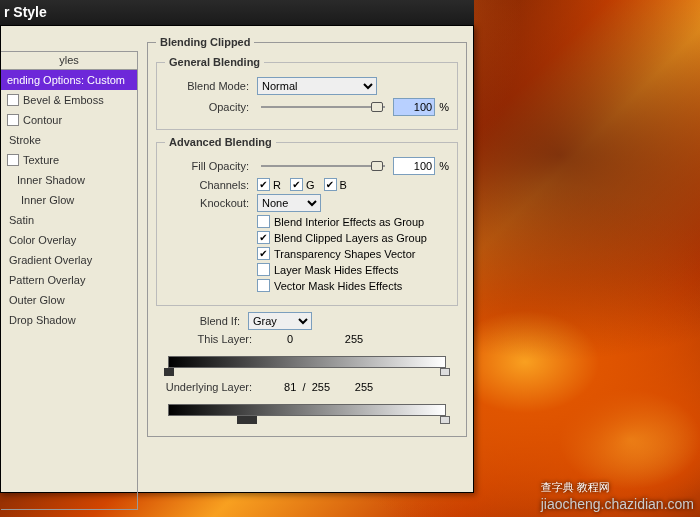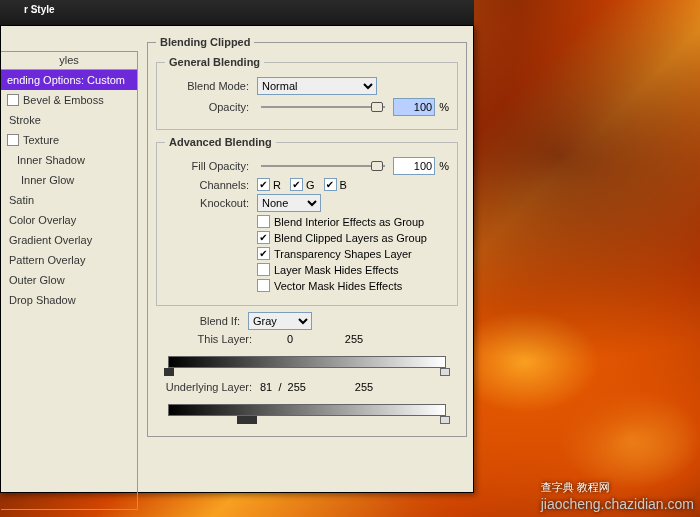--- a/index.html
+++ b/index.html
@@ -1,19 +1,19 @@
 <!DOCTYPE html>
 <html><head>
 <meta charset="utf-8">
 <style>
 *{margin:0;padding:0;box-sizing:border-box;font-family:Tahoma,Arial,sans-serif;font-size:11px}
 body{width:700px;height:517px;overflow:hidden;background:linear-gradient(135deg,#2a0a05 0%,#4a1505 30%,#d14500 50%,#f8a020 60%,#c23800 80%,#3a0e05 100%);position:relative}
 .backdrop{position:absolute;inset:0;background:radial-gradient(ellipse at 80% 30%,rgba(80,10,5,.7) 0%,transparent 40%),radial-gradient(ellipse at 75% 70%,#f9a020 0%,#e05500 10%,transparent 35%),radial-gradient(ellipse at 90% 85%,#fab030 0%,#d04500 8%,transparent 30%),radial-gradient(ellipse at 55% 5%,#e86510 0%,transparent 25%);}
 .dialog{position:absolute;left:0;top:25px;width:474px;height:468px;background:#ece9d8;border:1px solid #000;box-shadow:2px 2px 6px rgba(0,0,0,.4)}
-.titlebar{position:absolute;left:0;top:0;width:474px;height:25px;background:linear-gradient(#2a2a2a,#1a1a1a);color:#fff;font-size:10px;font-weight:bold;padding:4px 24px}
+.titlebar{position:absolute;left:0;top:0;width:474px;height:25px;background:linear-gradient(#2a2a2a,#1a1a1a);color:#fff;font-size:14px;font-weight:bold;padding:4px 4px}
 .styles-panel{position:absolute;left:0;top:25px;width:137px;height:459px;border:1px solid #999;border-left:none}
 .styles-hdr{height:18px;border-bottom:1px solid #999;text-align:center;padding-top:2px;color:#333}
 .style-row{height:20px;padding:3px 6px;display:flex;align-items:center;gap:4px;color:#333;cursor:default}
 .style-row.sel{background:#6d28d9;color:#fff}
 .cb{width:12px;height:12px;border:1px solid #888;background:#fff;display:inline-block;flex-shrink:0}
 .main{position:absolute;left:146px;top:10px;width:320px}
 fieldset{border:1px solid #999;padding:6px 8px 10px;margin-bottom:8px}
 legend{padding:0 4px;font-weight:bold;color:#333}
 fieldset.sub{border:1px solid #bbb;font-weight:normal;margin:2px 0 6px}
 fieldset.sub legend{font-weight:bold;font-size:11px}
@@ -48,20 +48,24 @@
   <div class="styles-panel">
     <div class="styles-hdr">yles</div>
     <div class="style-row sel">
         <span>ending Options: Custom</span>
       </div>
     <div class="style-row">
         <span class="cb"></span>
         <span>Bevel &amp; Emboss</span>
       </div>
     <div class="style-row">
+        <span class="cb"></span>
+        <span>Contour</span>
+      </div>
+    <div class="style-row">
         <span style="margin-left:2px">Stroke</span>
       </div>
     <div class="style-row">
         <span class="cb"></span>
         <span>Texture</span>
       </div>
     <div class="style-row">
         <span style="margin-left:10px">Inner Shadow</span>
       </div>
     <div class="style-row">
@@ -138,21 +142,21 @@
           <div class="row">
               <span class="chk"></span>
               <span>Blend Interior Effects as Group</span>
             </div>
           <div class="row">
               <span class="chk">✔</span>
               <span>Blend Clipped Layers as Group</span>
             </div>
           <div class="row">
               <span class="chk">✔</span>
-              <span>Transparency Shapes Layer</span>
+              <span>Transparency Shapes Vector</span>
             </div>
           <div class="row">
               <span class="chk"></span>
               <span>Layer Mask Hides Effects</span>
             </div>
           <div class="row">
               <span class="chk"></span>
               <span>Vector Mask Hides Effects</span>
             </div>
         </div>
@@ -169,21 +173,21 @@
         <span style="width:60px;text-align:center">255</span>
       </div>
       <div class="gradient-slider">
         <div class="grad-bar grad-bw"></div>
         <div class="stop-b" style="left:2px"></div>
         <div class="stop-w" style="right:2px"></div>
       </div>
 
       <div class="row">
         <span class="lbl2">Underlying Layer:</span>
-        <span style="width:70px;text-align:left"><span>81</span>&nbsp;&nbsp;<span>/</span>&nbsp;&nbsp;<span>255</span></span>
+        <span style="width:70px;text-align:right"><span>81</span>&nbsp;&nbsp;<span>/</span>&nbsp;&nbsp;<span>255</span></span>
         <span style="width:60px;text-align:center">255</span>
       </div>
       <div class="gradient-slider">
         <div class="grad-bar grad-bw"></div>
         <div class="stop-b" style="left:26%"></div>
         <div class="stop-b" style="left:calc(26% + 10px)"></div>
         <div class="stop-w" style="right:2px"></div>
       </div>
 
     </fieldset>

